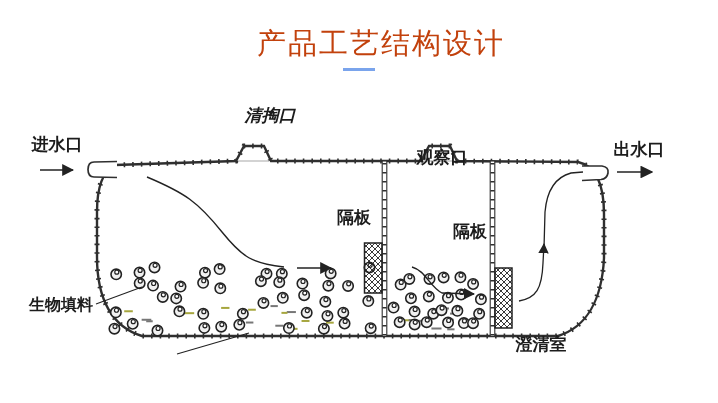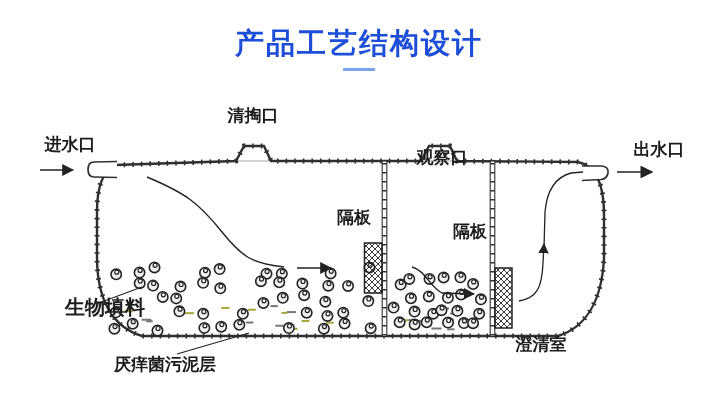--- a/index.html
+++ b/index.html
@@ -4,32 +4,32 @@
 <style>
   html,body{margin:0;padding:0;}
   body{
     width:718px;height:403px;position:relative;overflow:hidden;
     background:#ffffff;
     font-family:"Liberation Sans","DejaVu Sans",sans-serif;
   }
   .stage{position:absolute;left:0;top:0;width:718px;height:403px;}
   svg.diagram{position:absolute;left:0;top:0;}
   .page-title{
-    position:absolute;left:359px;top:24px;transform:translateX(-50%);
-    font-size:29px;font-weight:bold;letter-spacing:2px;color:#1d4ed8;
+    position:absolute;left:381px;top:24px;transform:translateX(-50%);
+    font-size:29px;font-weight:normal;letter-spacing:2px;color:#c2410c;
     white-space:nowrap;
   }
   .title-underline{
     position:absolute;left:343px;top:68px;width:32px;height:3px;background:#7aa4ec;
   }
   .lbl{
     position:absolute;transform:translateX(-50%);
     font-size:17px;font-weight:bold;color:#1c1c1c;white-space:nowrap;line-height:1.1;
   }
-  .lbl.small{font-size:20px;margin-left:44px;}
+  .lbl.small{font-size:16px;}
 </style>
 </head>
 <body>
 
 <div class="stage">
 
   <div class="page-title">产品工艺结构设计</div>
   <div class="title-underline"></div>
 
   <svg class="diagram" width="718" height="403" viewBox="0 0 718 403">
@@ -242,22 +242,21 @@
       <path stroke-width="1.4" d="M412,267 C426,271 429,286 442,293 L474,294" marker-end="url(#arrow)"></path>
       <path stroke-width="1.3" d="M519,301 C536,298 542,289 543,263 L544,244" marker-end="url(#arrow)"></path>
       <path stroke-width="1.3" d="M544,248 L545,212 C547,189 556,177 571,173 L583,172"></path>
       <path stroke-width="1.6" d="M617,172 L652,172" marker-end="url(#arrow)"></path>
     </g>
 
     <path d="M96,304 L142,287" stroke="#222" stroke-width="1.1" fill="none"></path>
     <path d="M177,354 L249,333" stroke="#222" stroke-width="1.1" fill="none"></path>
   </svg>
 
-  <div class="lbl" style="left:70px;top:136px;text-align:center;">进水口</div>
-  <div class="lbl" style="left:639px;top:141px;margin-left:20px;">出水口</div>
-  <div class="lbl" style="left:253px;top:107px;">清掏口</div>
+  <div class="lbl" style="left:57px;top:136px;text-align:center;">进水口</div>
+  <div class="lbl" style="left:639px;top:141px;">出水口</div>
+  <div class="lbl" style="left:270px;top:107px;font-style:italic;">清掏口</div>
   <div class="lbl" style="left:442px;top:109px;margin-top:40px;">观察口</div>
   <div class="lbl" style="left:354px;top:209px;">隔板</div>
   <div class="lbl" style="left:470px;top:223px;">隔板</div>
   <div class="lbl small" style="left:61px;top:296px;">生物填料</div>
-  <div class="lbl" style="left:165px;top:356px;">厌痒菌污泥层</div>
   <div class="lbl" style="left:541px;top:336px;">澄清室</div>
 </div>
 
 </body></html>

